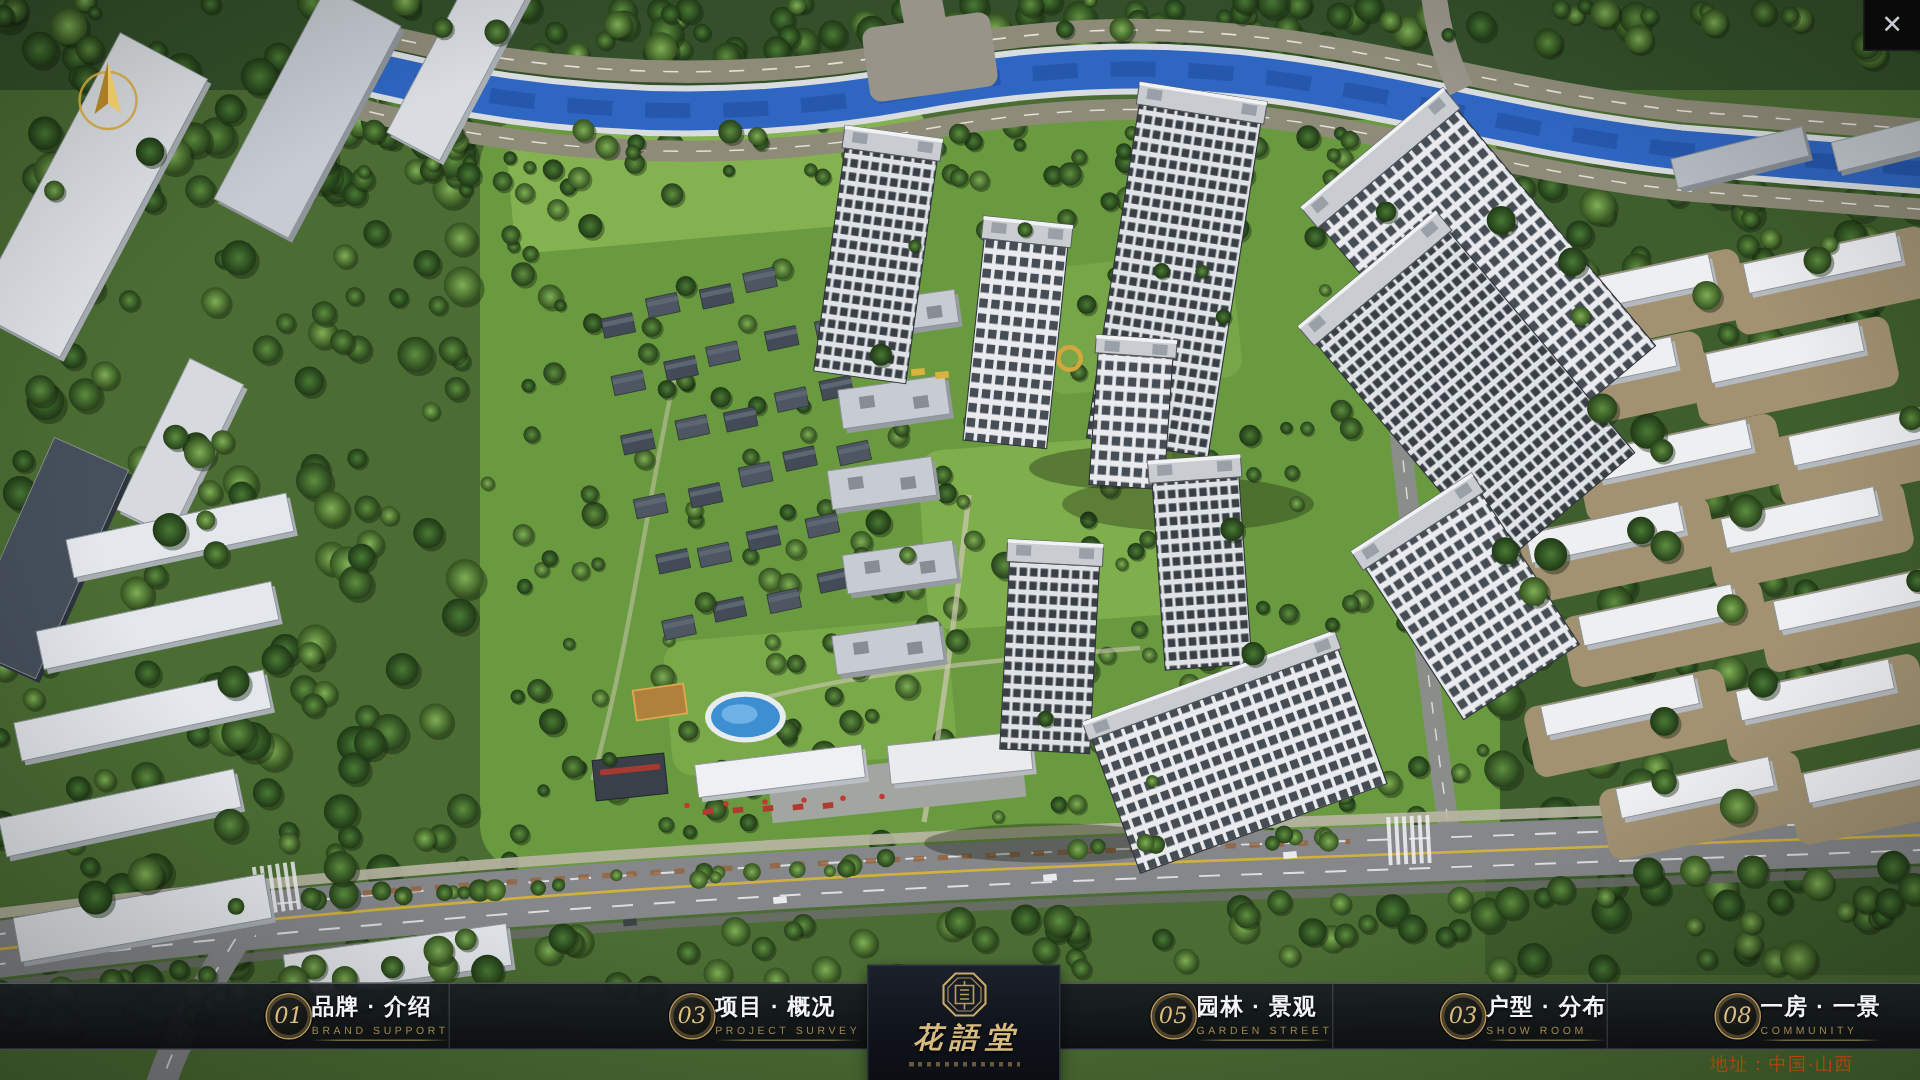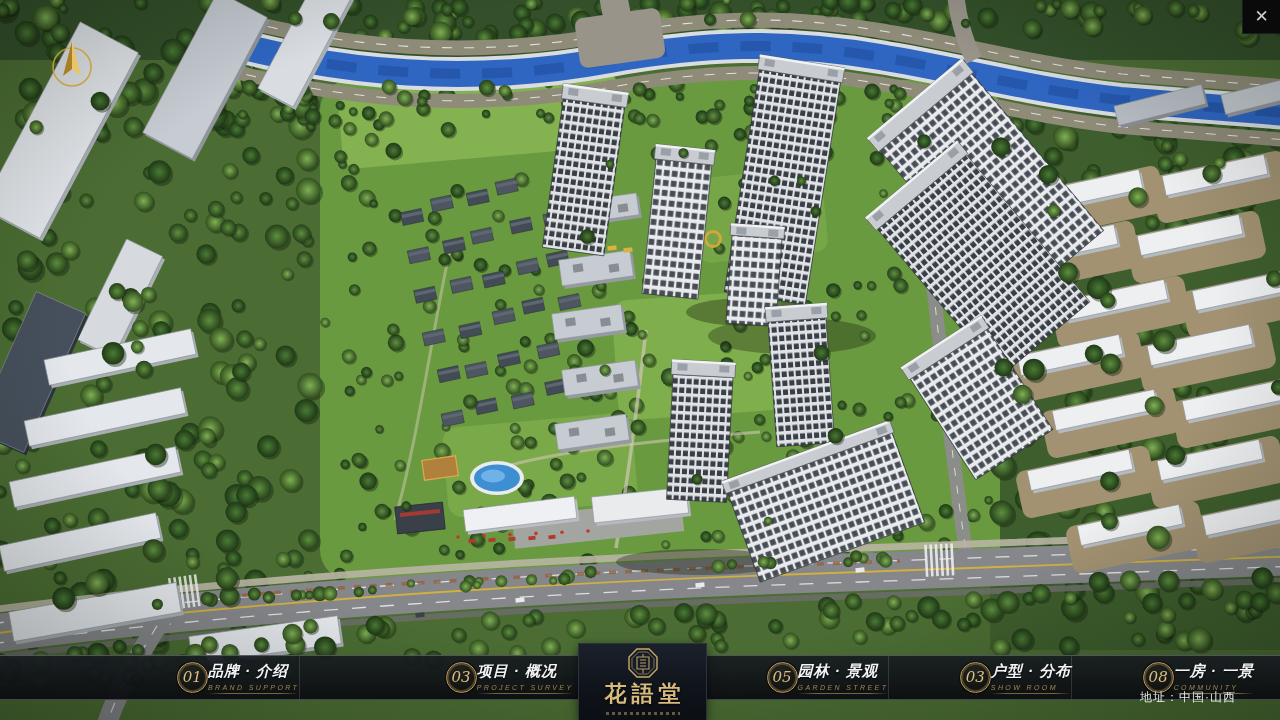--- a/index.html
+++ b/index.html
@@ -28,43 +28,43 @@
   .nav-item{flex:1 1 0;display:flex;align-items:center;justify-content:flex-end;
     cursor:pointer;position:relative;}
   .nav-group .nav-item + .nav-item{border-left:1px solid rgba(190,196,205,.18);}
   .badge{width:29px;height:29px;border-radius:50%;flex:0 0 auto;
     border:1px solid #b89558;
     box-shadow:inset 0 0 0 2px rgba(184,149,88,.35),0 0 0 1px rgba(0,0,0,.55);
     background:radial-gradient(circle at 40% 35%,rgba(52,50,40,.35),rgba(8,8,6,.55));
     display:flex;align-items:center;justify-content:center;}
   .badge-num{font-family:"DejaVu Serif","Liberation Serif",serif;font-style:italic;
     font-size:15px;color:#dcbe80;transform:translateY(-1px);}
-  .nav-text{display:flex;flex-direction:column;align-items:flex-start;font-style:italic;}
+  .nav-text{display:flex;flex-direction:column;align-items:flex-start;}
   .nav-cn{font-size:15px;font-weight:700;color:#f3f4f6;letter-spacing:1px;white-space:nowrap;
     text-shadow:0 1px 2px rgba(0,0,0,.8);}
   .nav-en{font-size:7px;color:#a08751;letter-spacing:2.4px;margin-top:3px;white-space:nowrap;}
   .nav-en-rule{height:1px;align-self:stretch;margin-top:2px;
     background:linear-gradient(90deg,rgba(160,135,81,0),rgba(160,135,81,.7) 20%,rgba(160,135,81,.7) 80%,rgba(160,135,81,0));}
 
   
   .logo-spacer{width:133px;flex:0 0 auto;}
   .logo-panel{position:absolute;left:579px;top:644px;width:127px;height:76px;z-index:28;
     background:linear-gradient(180deg,#1b212b 0%,#10141b 55%,#0b0e13 100%);
     box-shadow:0 0 0 1px #2c333d,0 3px 10px rgba(0,0,0,.65);
     display:flex;flex-direction:column;align-items:center;cursor:pointer;}
   .logo-emblem{margin-top:4px;width:30px;height:30px;}
   .logo-title{font-family:"DejaVu Serif","Liberation Serif",serif;font-weight:700;
-    font-size:22px;color:#d6ba7e;letter-spacing:5px;padding-left:5px;margin-top:1px;
-    text-shadow:0 1px 2px rgba(0,0,0,.8);white-space:nowrap;}
+    font-size:19px;color:#d6ba7e;letter-spacing:5px;padding-left:5px;margin-top:1px;
+    text-shadow:0 1px 2px rgba(0,0,0,.8);white-space:nowrap;font-style:italic;}
   .logo-tagline{width:74px;height:3px;margin-top:3px;opacity:.75;
     background:repeating-linear-gradient(90deg,#87714a 0 3px,transparent 3px 6px);}
 
   
-  .address{position:absolute;right:44px;bottom:14px;z-index:26;font-size:12px;
-    color:#ffffff;letter-spacing:1px;opacity:.9;}
+  .address{position:absolute;right:44px;bottom:2px;z-index:26;font-size:12px;
+    color:#c2410c;letter-spacing:1px;opacity:.9;}
 </style>
 </head>
 <body>
 
 <div class="stage">
 
   <svg id="scene" width="1280" height="720" viewBox="0 0 1280 720">
     <defs>
       <radialGradient id="tg1">
           <stop offset="0%" stop-color="#7fb055"></stop>

